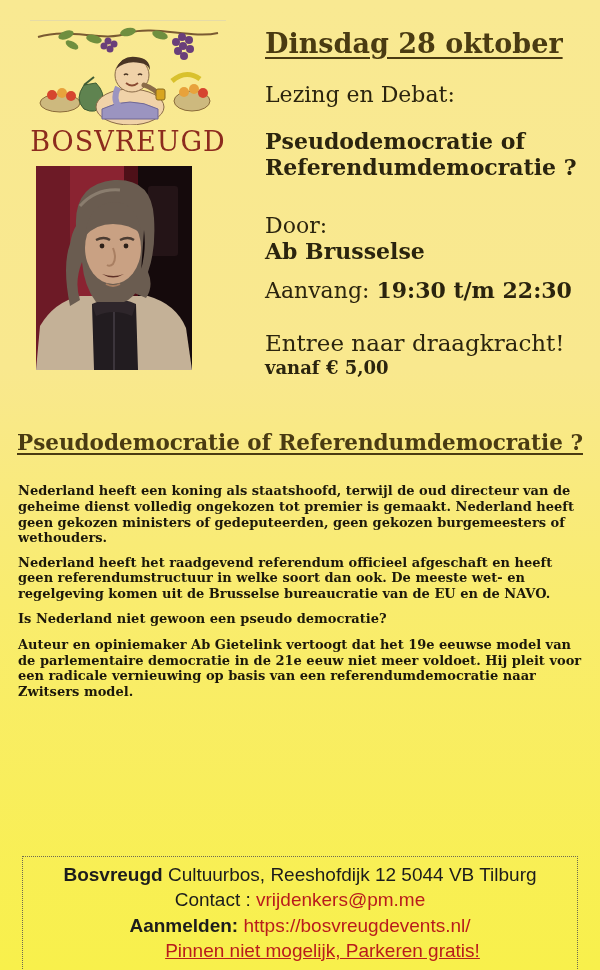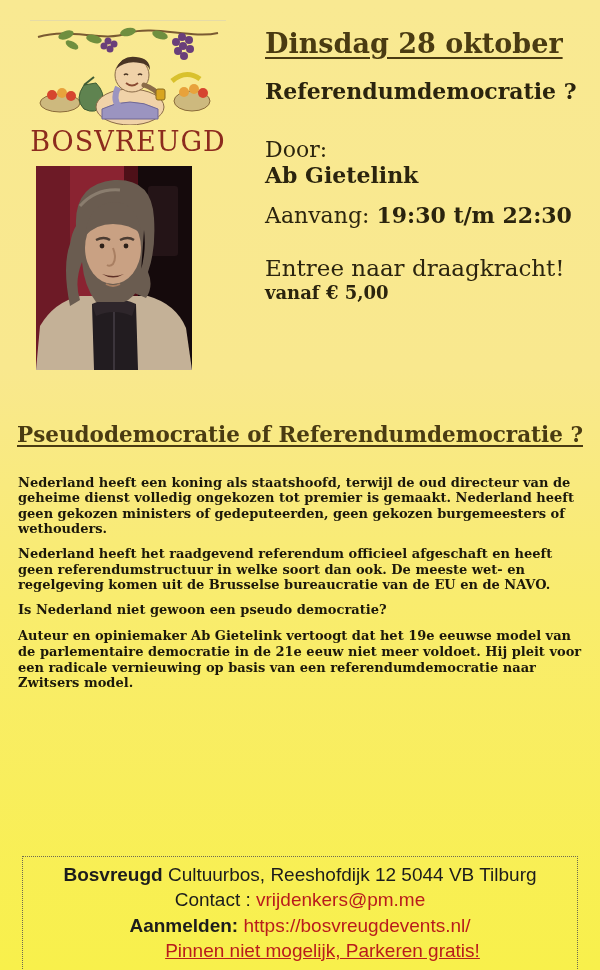--- a/index.html
+++ b/index.html
@@ -153,25 +153,27 @@
         <circle cx="66" cy="80" r="2.4" fill="#2d2018"></circle>
         <circle cx="90" cy="80" r="2.4" fill="#2d2018"></circle>
         <path d="M77,82 q4,10 0,16 q-3,3 -6,1" stroke="#a97f62" stroke-width="2" fill="none"></path>
         <path d="M66,108 q11,7 22,0 q-10,4 -22,0 z" fill="#5e3026"></path>
         <path d="M70,118 q7,4 14,0" stroke="#a97f62" stroke-width="2" fill="none"></path>
       </svg>
     </div>
 
     <div class="col-right">
       <div class="ev-date">Dinsdag 28 oktober</div>
+      <div class="ev-type">Lezing en Debat:</div>
       <div class="ev-title">
+        <div>Pseudodemocratie of</div>
         <div>Referendumdemocratie ?</div>
       </div>
       <div class="ev-by">Door:</div>
-      <div class="ev-speaker">Ab Gietelink</div>
+      <div class="ev-speaker">Ab Brusselse</div>
       <div class="ev-time">
         <span>Aanvang:</span>
         <b>19:30 t/m 22:30</b>
       </div>
       <div class="ev-entry">Entree naar draagkracht!</div>
       <div class="ev-price">vanaf € 5,00</div>
     </div>
   </div>
 
   <div class="main-heading">Pseudodemocratie of Referendumdemocratie ?</div>

